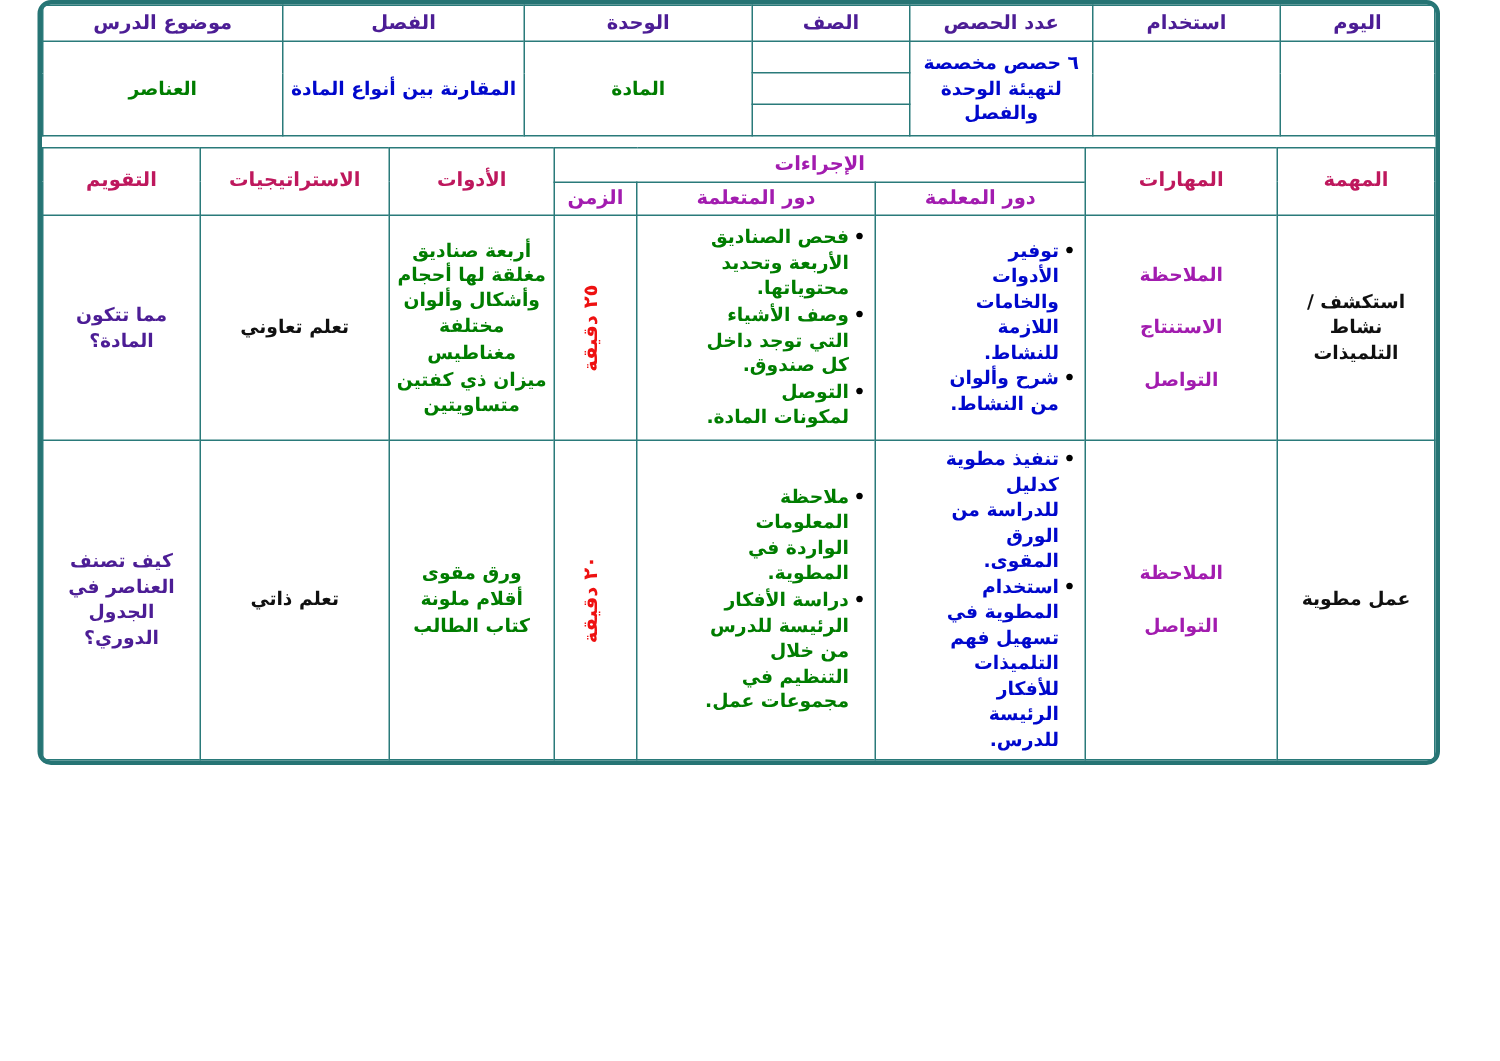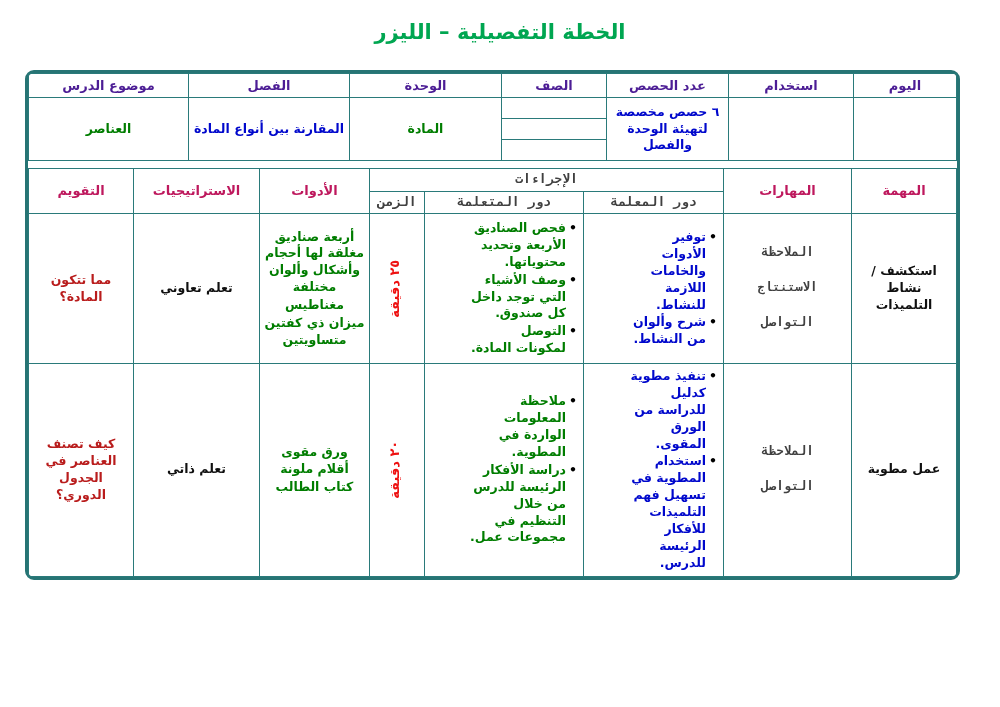--- a/index.html
+++ b/index.html
@@ -25,44 +25,43 @@
     word-wrap:break-word;
   }
   th { font-size:13px; }
   .info-table { margin-bottom:7px; }
   .info-head-row th { height:24px; color:#4c1d95; }
   .info-sub-row { height:21px; }
   .plan-head-1 th { height:20px; }
   .plan-head-2 th { height:22px; }
   .body-row-1 { height:150px; }
   .body-row-2 { height:158px; }
-  .navy-h { color:#404040;font-family:Liberation Mono, monospace; }
+  .navy-h { color:#a21caf; }
   .red-h  { color:#be185d; }
   .blue   { color:#0008cc; }
   .green  { color:#007d00; }
-  .red    { color:#b91c1c; }
+  .red    { color:#4c1d95; }
   .black  { color:#101010; }
   .bullets { text-align:right; padding:1px 2px; }
   .bullet-item { display:flex; align-items:flex-start; gap:3px; margin:1px 0; }
   .bullet-item .dot { color:#000000; flex:0 0 auto; line-height:1.3; }
   .bullet-item .txt { flex:1 1 auto; text-align:right;margin-left:36px; }
   .stack div { margin:18px 0; }
   .time-cell { padding:0; }
   .time-val {
     display:inline-block; transform:rotate(-90deg); white-space:nowrap;
     color:#ee1111; font-weight:bold; font-size:13px;
   }
   .tools-cell div { margin:1px 0; }
 </style>
 </head>
 <body>
 
 <div class="page">
 
-  <div class="title">الخطة التفصيلية – الليزر</div>
 
   <div class="frame">
 
     <table class="info-table">
       <colgroup>
         <col style="width:103px">
           <col style="width:125px">
           <col style="width:122px">
         <col style="width:105px">
           <col style="width:152px">

